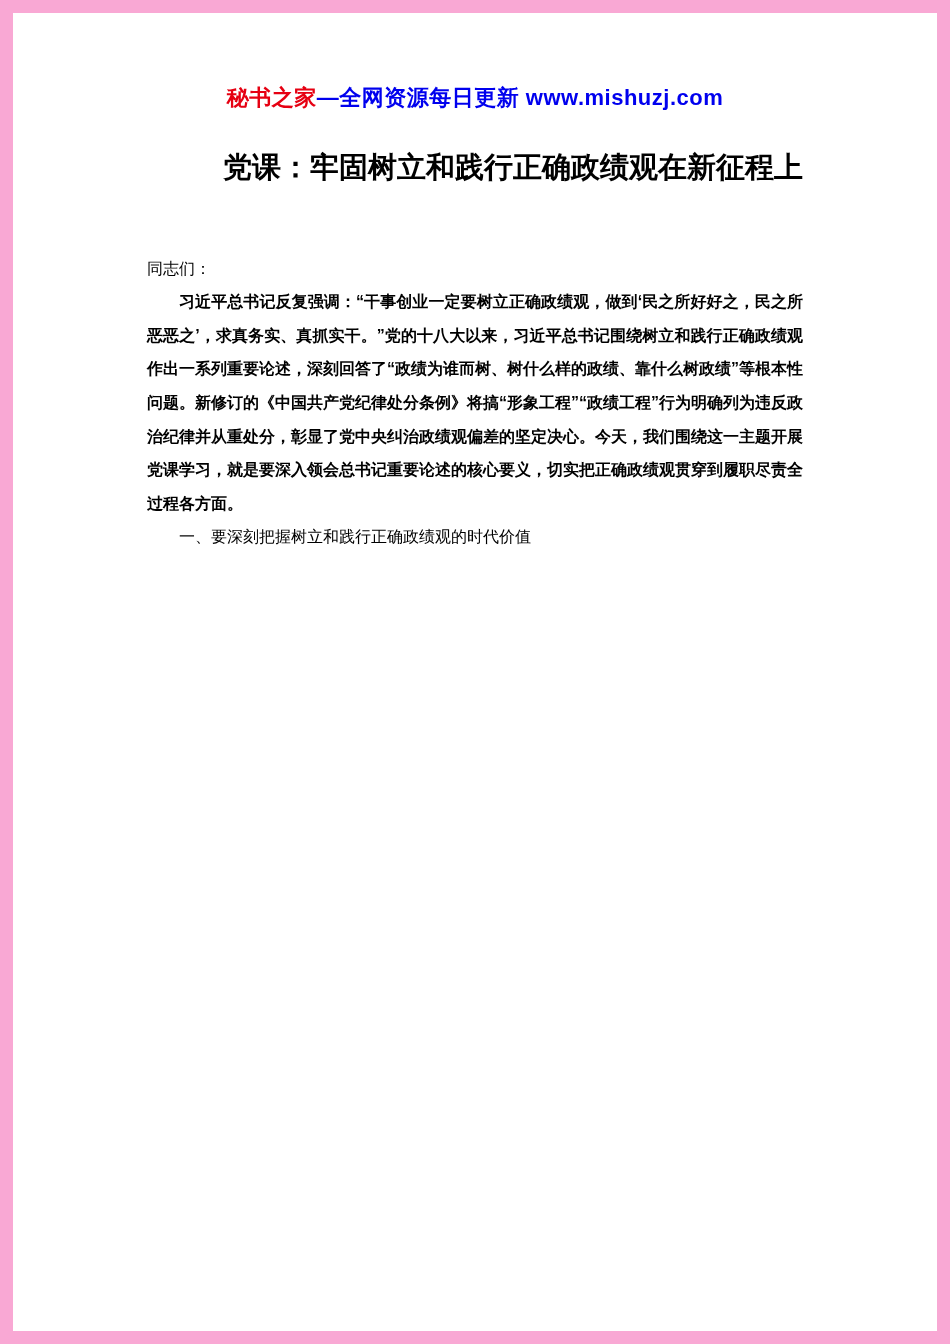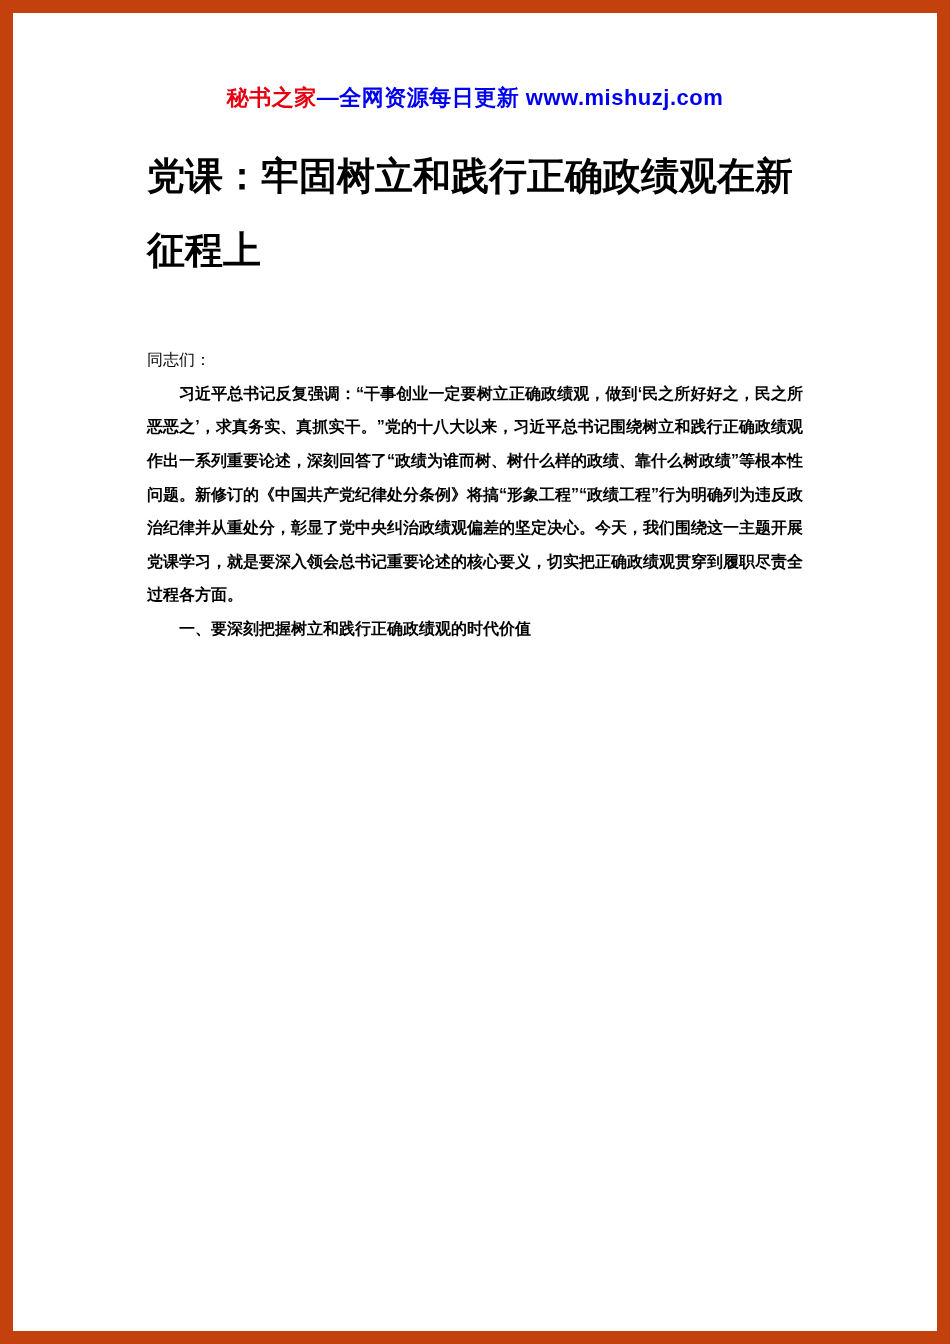--- a/index.html
+++ b/index.html
@@ -5,21 +5,21 @@
   * { box-sizing: border-box; margin: 0; padding: 0; }
   html, body {
     width: 950px;
     height: 1344px;
     font-family: "Liberation Sans", "DejaVu Sans", sans-serif;
   }
   .frame {
     position: relative;
     width: 950px;
     height: 1344px;
-    background: #c2410c;
+    background: #f9a8d4;
   }
   .page {
     position: absolute;
     top: 13px; left: 13px; right: 13px; bottom: 13px;
     background: #ffffff;
     padding: 0 134px;
     overflow: hidden;
   }
   .site-header {
     margin-top: 70px;
@@ -27,38 +27,38 @@
     font-size: 22px;
     font-weight: bold;
     letter-spacing: 0.5px;
     white-space: nowrap;
   }
   .site-header .brand { color: #e60012; }
   .site-header .tagline { color: #0000ee; }
   .site-header .url { color: #0000ee; cursor: pointer; }
   .doc-title {
     margin-top: 26px;
-    text-align: left;
-    font-size: 38px;
+    text-align: right;
+    font-size: 29px;
     font-weight: 700;
     line-height: 1.95;
     color: #000000;
   }
   .doc-title .title-line { display: block; }
   .doc-body {
     margin-top: 56px;
     font-size: 16px;
     line-height: 2.1;
     color: #000000;
     text-align: justify;
   }
   .doc-body p { margin: 0; }
   .doc-body .salutation { text-indent: 0; }
   .doc-body .para { text-indent: 2em; font-weight: bold; }
-  .doc-body .heading { font-weight: 700; }
+  .doc-body .heading { font-weight: 400; }
 </style>
 </head>
 <body>
 
 <div class="frame">
   <div class="page">
 
     <div class="site-header">
       <span class="brand">秘书之家</span><span class="tagline">—全网资源每日更新 </span><span class="url">www.mishuzj.com</span>
     </div>

